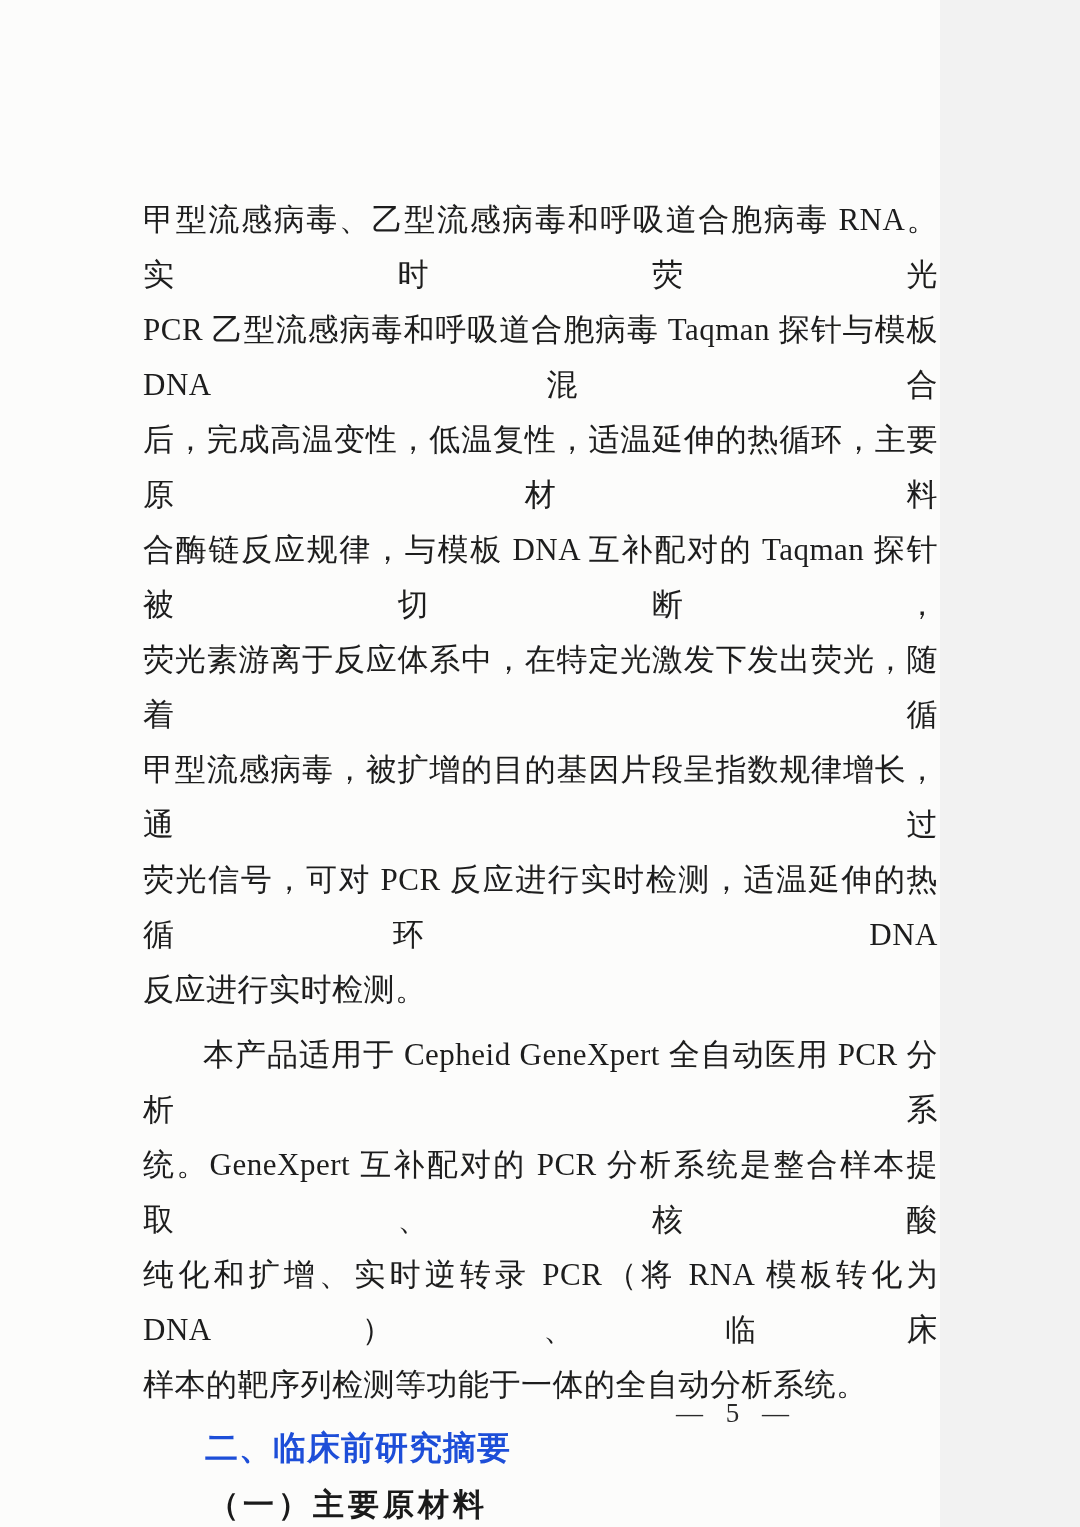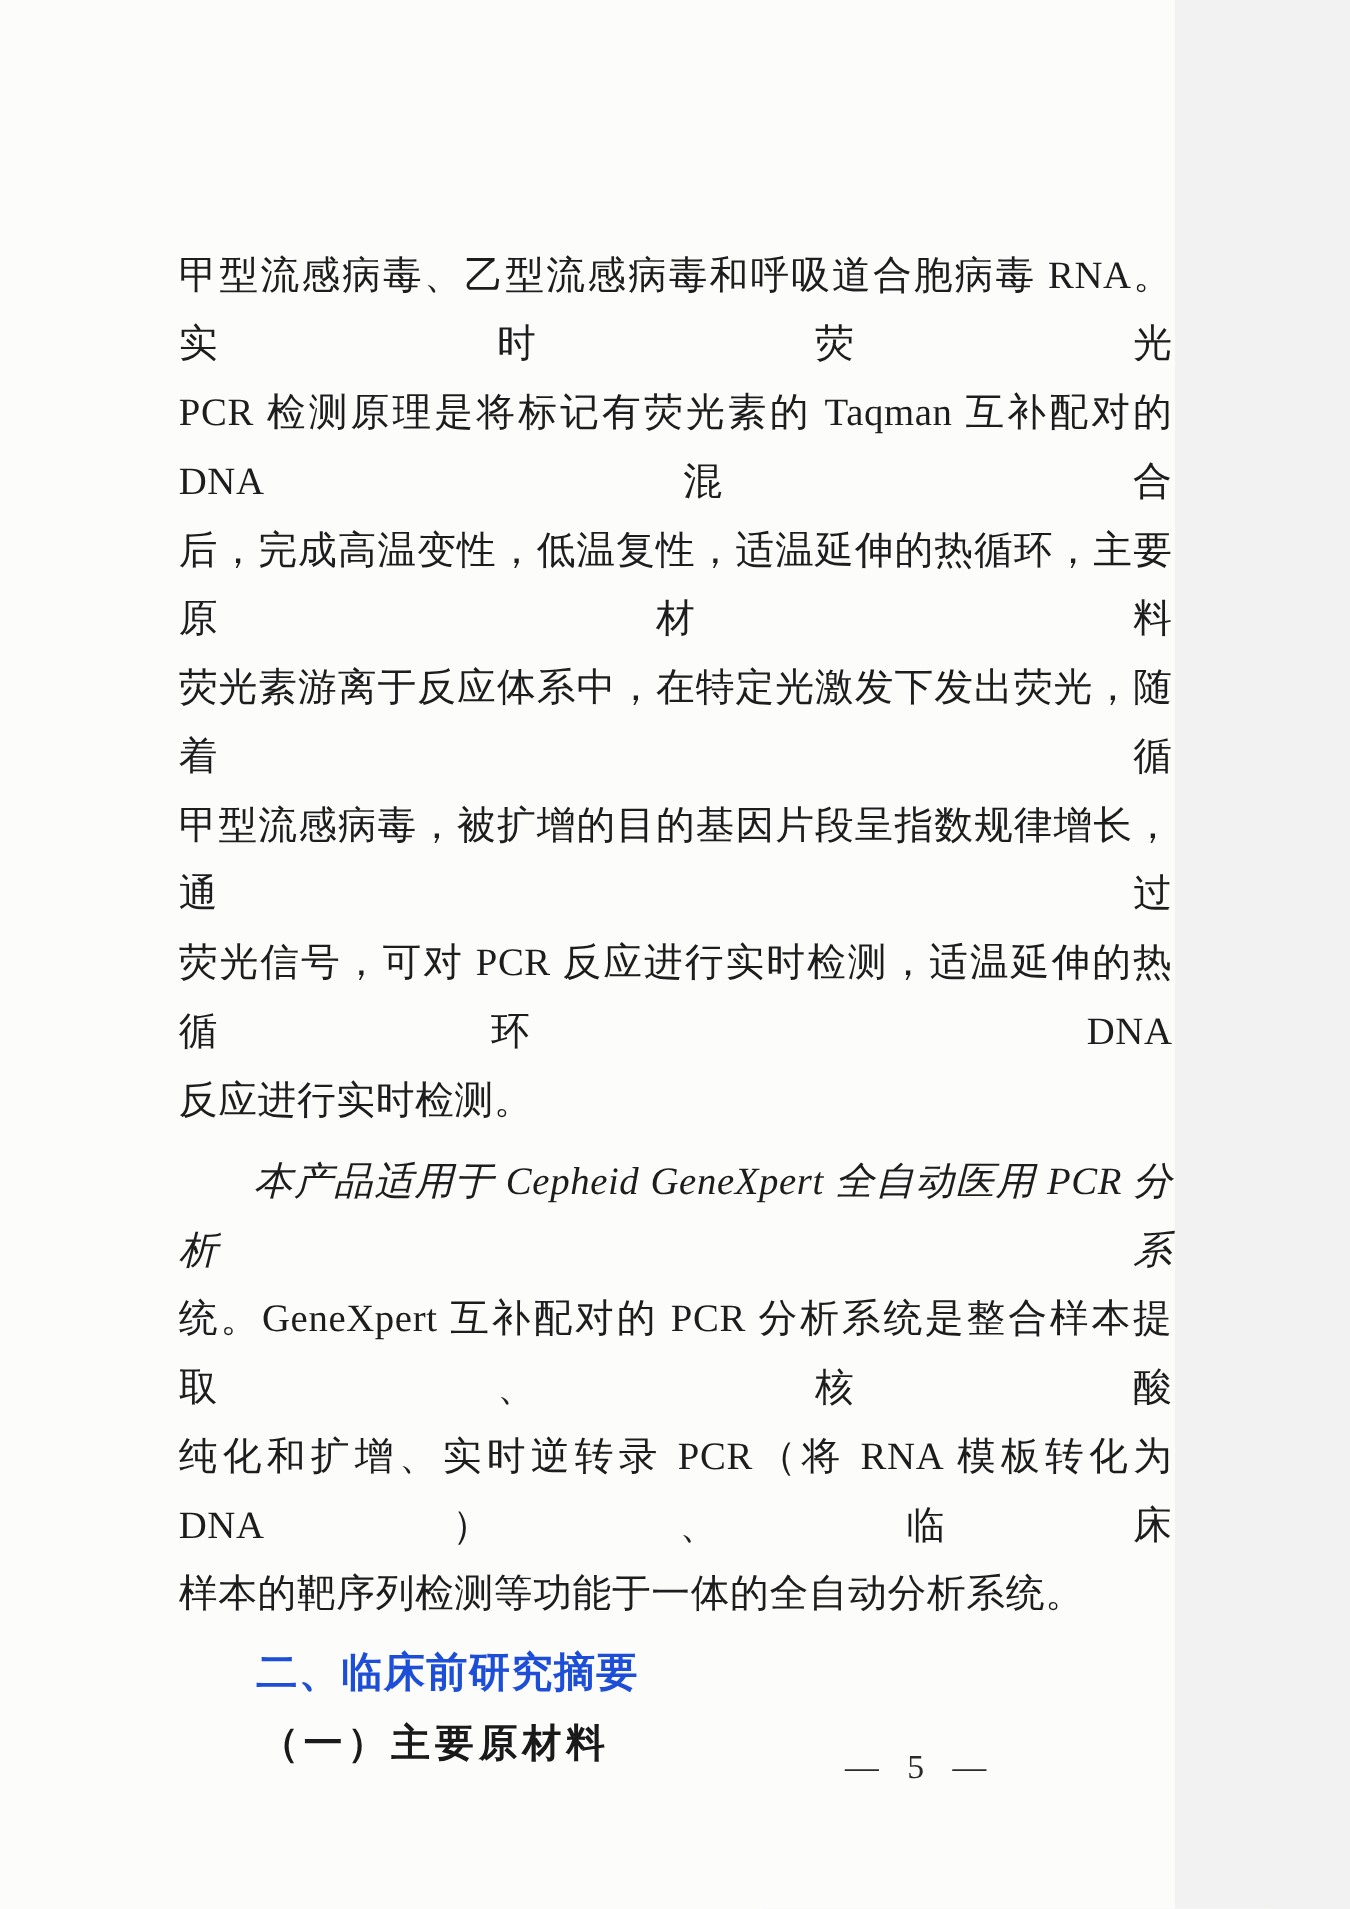--- a/index.html
+++ b/index.html
@@ -35,21 +35,21 @@
     letter-spacing: 0.5px;
     white-space: normal;
   }
   
   .line.just {
     text-align: justify;
     text-align-last: justify;
     text-justify: inter-character;
   }
   
-  .line.indent { text-indent: 60px; font-style: italic; }
+  .line.indent { text-indent: 60px; }
 
   .h-section {
     margin: 8px 0 0 0;
     padding-left: 62px;
     font-family: "Liberation Sans", "DejaVu Sans", sans-serif;
     font-weight: 700;
     font-size: 33px;
     line-height: 55px;
     color: #1d4ed8;
     letter-spacing: 1px;
@@ -79,22 +79,23 @@
 </style>
 </head>
 <body>
 
 <div class="page">
 
   <main class="text-block">
 
     <section class="para">
       <div class="line just">甲型流感病毒、乙型流感病毒和呼吸道合胞病毒 RNA。实时荧光</div>
-      <div class="line just">PCR 检测原理是将标记有荧光素的 Taqman 互补配对的 DNA 混合</div>
+      <div class="line just">PCR 乙型流感病毒和呼吸道合胞病毒 Taqman 探针与模板 DNA 混合</div>
       <div class="line just">后，完成高温变性，低温复性，适温延伸的热循环，主要原材料</div>
+      <div class="line just">合酶链反应规律，与模板 DNA 互补配对的 Taqman 探针被切断，</div>
       <div class="line just">荧光素游离于反应体系中，在特定光激发下发出荧光，随着循</div>
       <div class="line just">甲型流感病毒，被扩增的目的基因片段呈指数规律增长，通过</div>
       <div class="line just">荧光信号，可对 PCR 反应进行实时检测，适温延伸的热循环 DNA</div>
       <div class="line">反应进行实时检测。</div>
     </section>
 
     <section class="para spaced">
       <div class="line just indent">本产品适用于 Cepheid GeneXpert 全自动医用 PCR 分析系</div>
       <div class="line just">统。GeneXpert 互补配对的 PCR 分析系统是整合样本提取、核酸</div>
       <div class="line just">纯化和扩增、实时逆转录 PCR（将 RNA 模板转化为 DNA）、临床</div>

